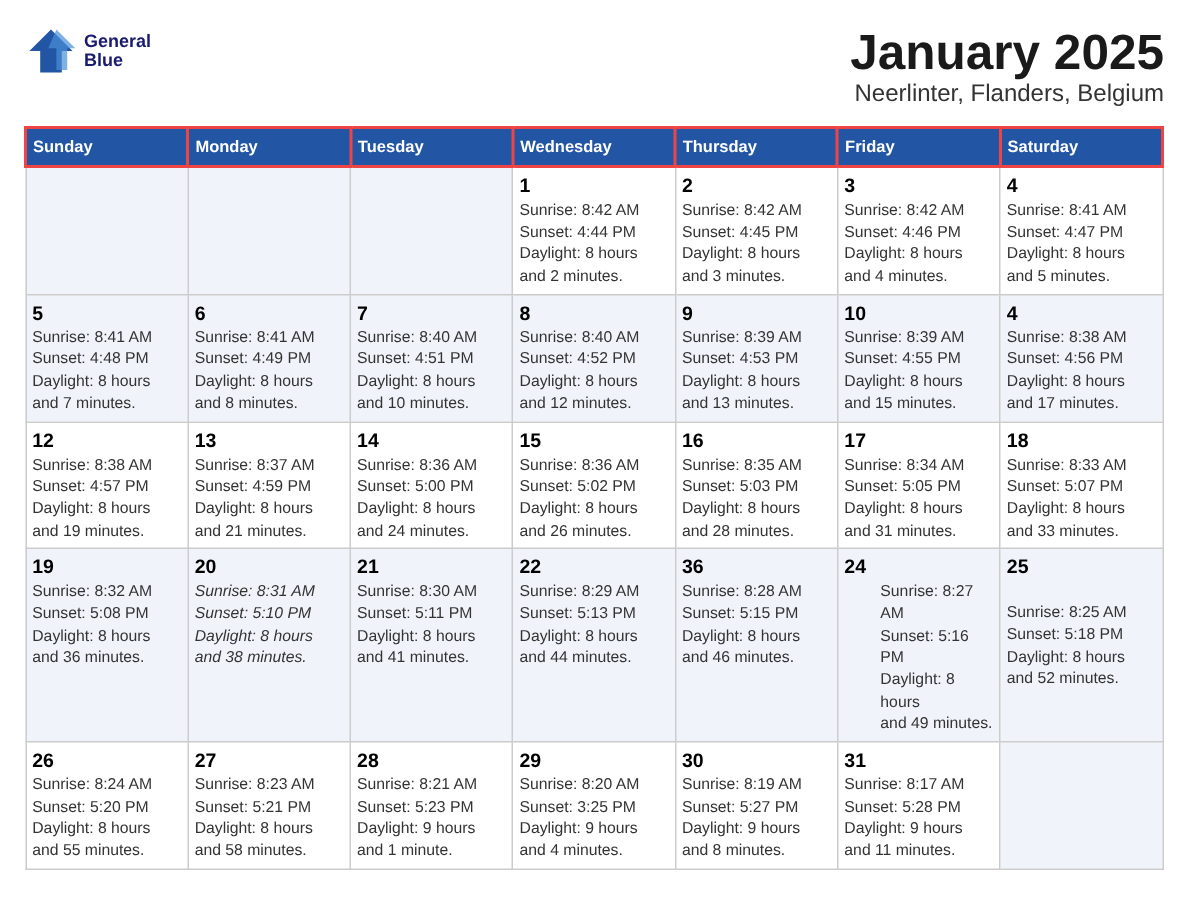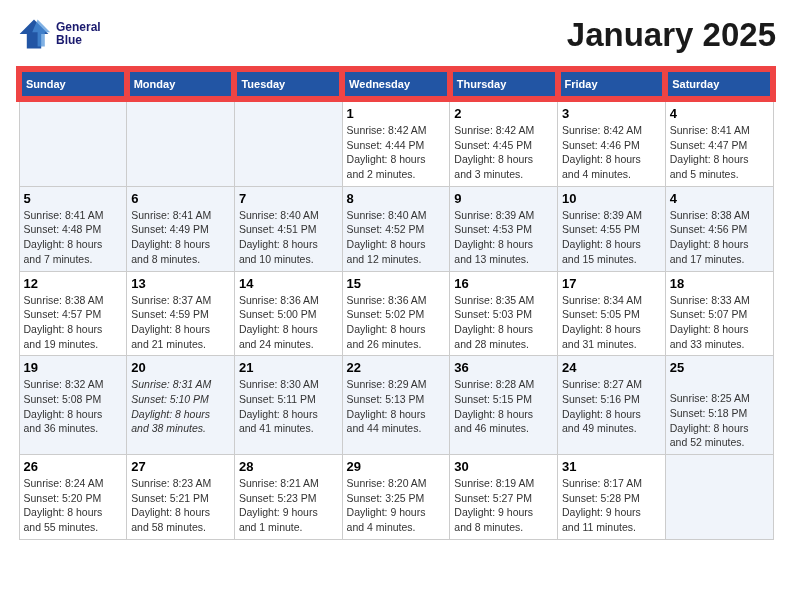--- a/index.html
+++ b/index.html
@@ -47,21 +47,21 @@
       width: 100%;
       border-collapse: collapse;
       font-size: 11px;
     }
     thead th {
       background: #2255a4;
       color: #fff;
       font-weight: bold;
       padding: 6px 4px;
       text-align: left;
-      border: 6px solid #ef4444;
+      border: 2px solid #ef4444;
     }
     tbody td {
       vertical-align: top;
       border: 1px solid #ccc;
       padding: 4px;
       min-height: 80px;
       width: 14.28%;
     }
     .day-number {
       font-weight: bold;
@@ -96,20 +96,21 @@
       <polygon points="20,4 36,20 28,20 28,36 12,36 12,20 4,20" fill="#2255a4"></polygon>
       <polygon points="24,4 38,18 32,18 32,34 24,34 24,18 18,18" fill="#4a90d9" opacity="0.7"></polygon>
     </svg>
     <div class="logo-text">
       <span>General</span><br>
       <span>Blue</span>
     </div>
   </div>
   <div class="title-block">
     <div class="calendar-title">January 2025</div>
+    <div class="calendar-subtitle">Neerlinter, Flanders, Belgium</div>
   </div>
 </div>
 
 <table>
   <thead>
     <tr id="header-row">
         <th>Sunday</th>
         <th>Monday</th>
         <th>Tuesday</th>
         <th>Wednesday</th>
@@ -285,21 +286,21 @@
         </td>
         <td>
           <span class="day-number">36</span>
           <div class="day-info" style="white-space: pre-line;">Sunrise: 8:28 AM
 Sunset: 5:15 PM
 Daylight: 8 hours
 and 46 minutes.</div>
         </td>
         <td>
           <span class="day-number">24</span>
-          <div class="day-info" style="white-space: pre-line;">Sunrise: 8:27 AM
+          <div class="day-info" style="white-space: pre-line; margin-left: 24px;">Sunrise: 8:27 AM
 Sunset: 5:16 PM
 Daylight: 8 hours
 and 49 minutes.</div>
         </td>
         <td>
           <span class="day-number">25</span>
           <div class="day-info" style="white-space: pre-line; margin-top: 16px;">Sunrise: 8:25 AM
 Sunset: 5:18 PM
 Daylight: 8 hours
 and 52 minutes.</div>

